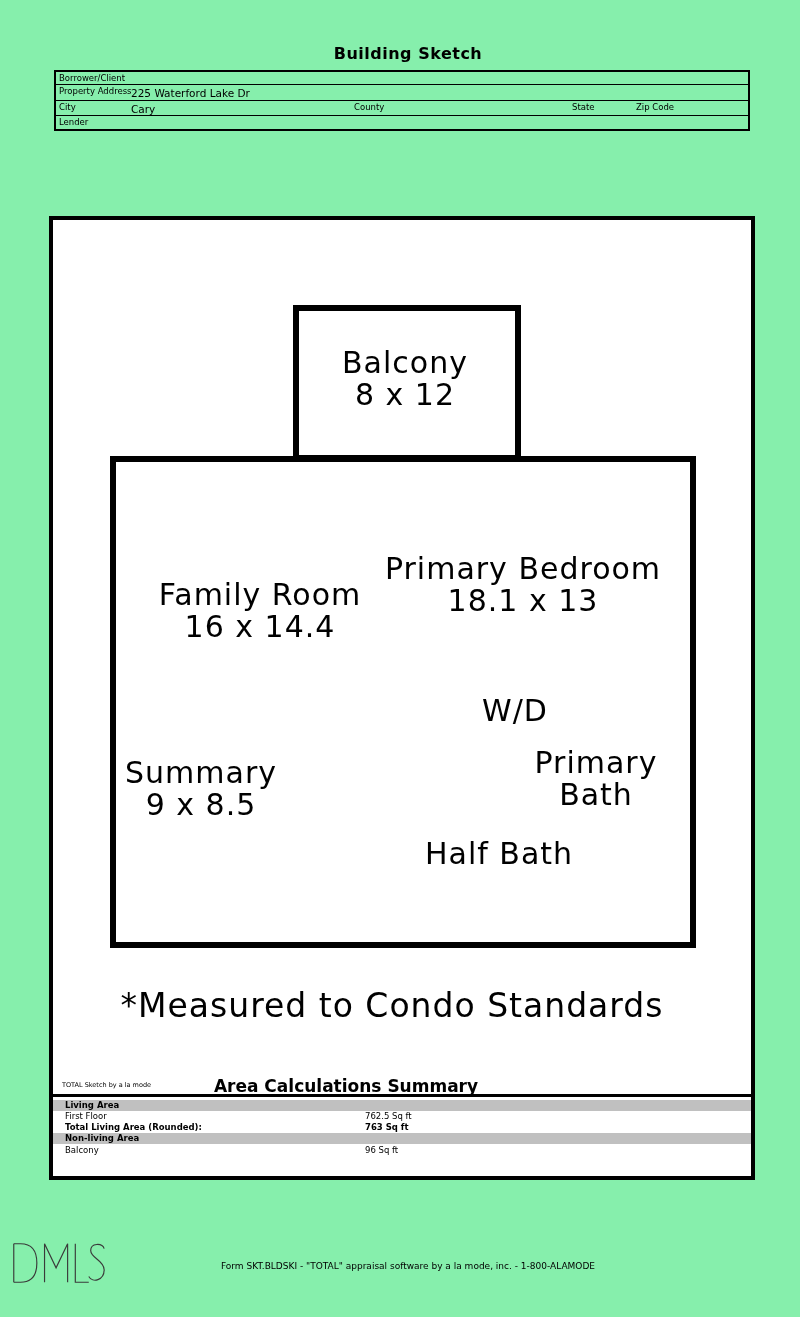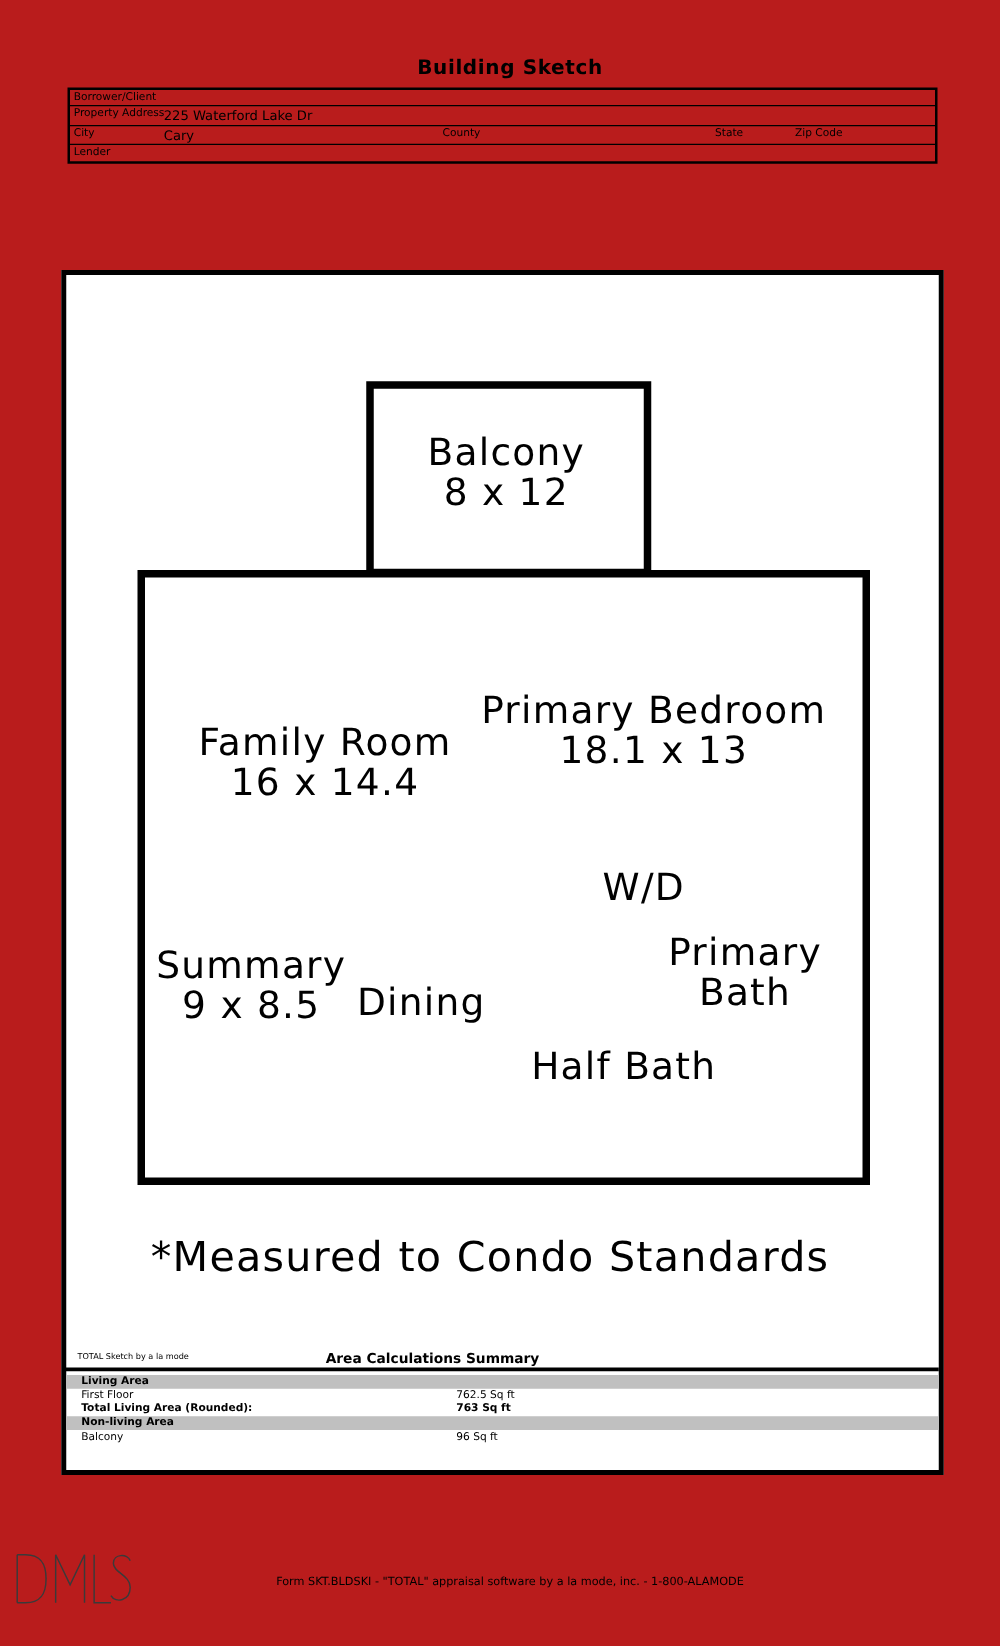--- a/index.html
+++ b/index.html
@@ -1,18 +1,18 @@
 <!DOCTYPE html>
 <html><head>
 <meta charset="utf-8">
 <style>
   html,body{margin:0;padding:0;background:#ffffff;}
   .page{
     position:relative;width:800px;height:1317px;margin:0 auto;
-    background:#b91c1c;color:#000;
+    background:#86efac;color:#000;
     font-family:"DejaVu Sans","Liberation Sans",sans-serif;
     overflow:hidden;
   }
   
   .title{
     position:absolute;left:16px;top:44px;width:784px;margin:0;
     text-align:center;font-size:16px;font-weight:bold;letter-spacing:.5px;
     font-family:"DejaVu Sans","Liberation Sans",sans-serif;
   }
   
@@ -54,21 +54,21 @@
   .note{
     position:absolute;left:392px;top:986px;transform:translateX(-50%);
     font-size:33px;letter-spacing:1px;white-space:nowrap;color:#000;
   }
   
   .brand-line{
     position:absolute;left:62px;top:1081px;font-size:6.5px;line-height:8px;color:#000;
   }
   .summary-title{
     position:absolute;left:49px;top:1080px;width:594px;text-align:center;
-    font-size:11px;font-weight:bold;line-height:13px;
+    font-size:17px;font-weight:bold;line-height:13px;
   }
   .summary-rule{
     position:absolute;left:51px;top:1094px;width:700px;height:3px;background:#000;
   }
   .sband,.srow{
     position:absolute;left:53px;width:698px;height:11px;line-height:11px;
     font-size:8.5px;
   }
   .sband{background:#c0c0c0;font-weight:bold;}
   .sband .cell,.srow .cell{margin-left:12px;}
@@ -132,21 +132,20 @@
   <div class="room" style="left:515px;top:695px">
     <div>W/D</div>
   </div>
 
   <div class="room" style="left:201px;top:757px">
     <div>Summary</div>
     <div>9 x 8.5</div>
   </div>
 
   <div class="room" style="left:337px;top:787px">
-    <div>Dining</div>
   </div>
 
   <div class="room wrap" style="left:596px;top:747px">
     <div>Primary Bath</div>
   </div>
 
   <div class="room" style="left:499px;top:838px">
     <div>Half Bath</div>
   </div>
 

